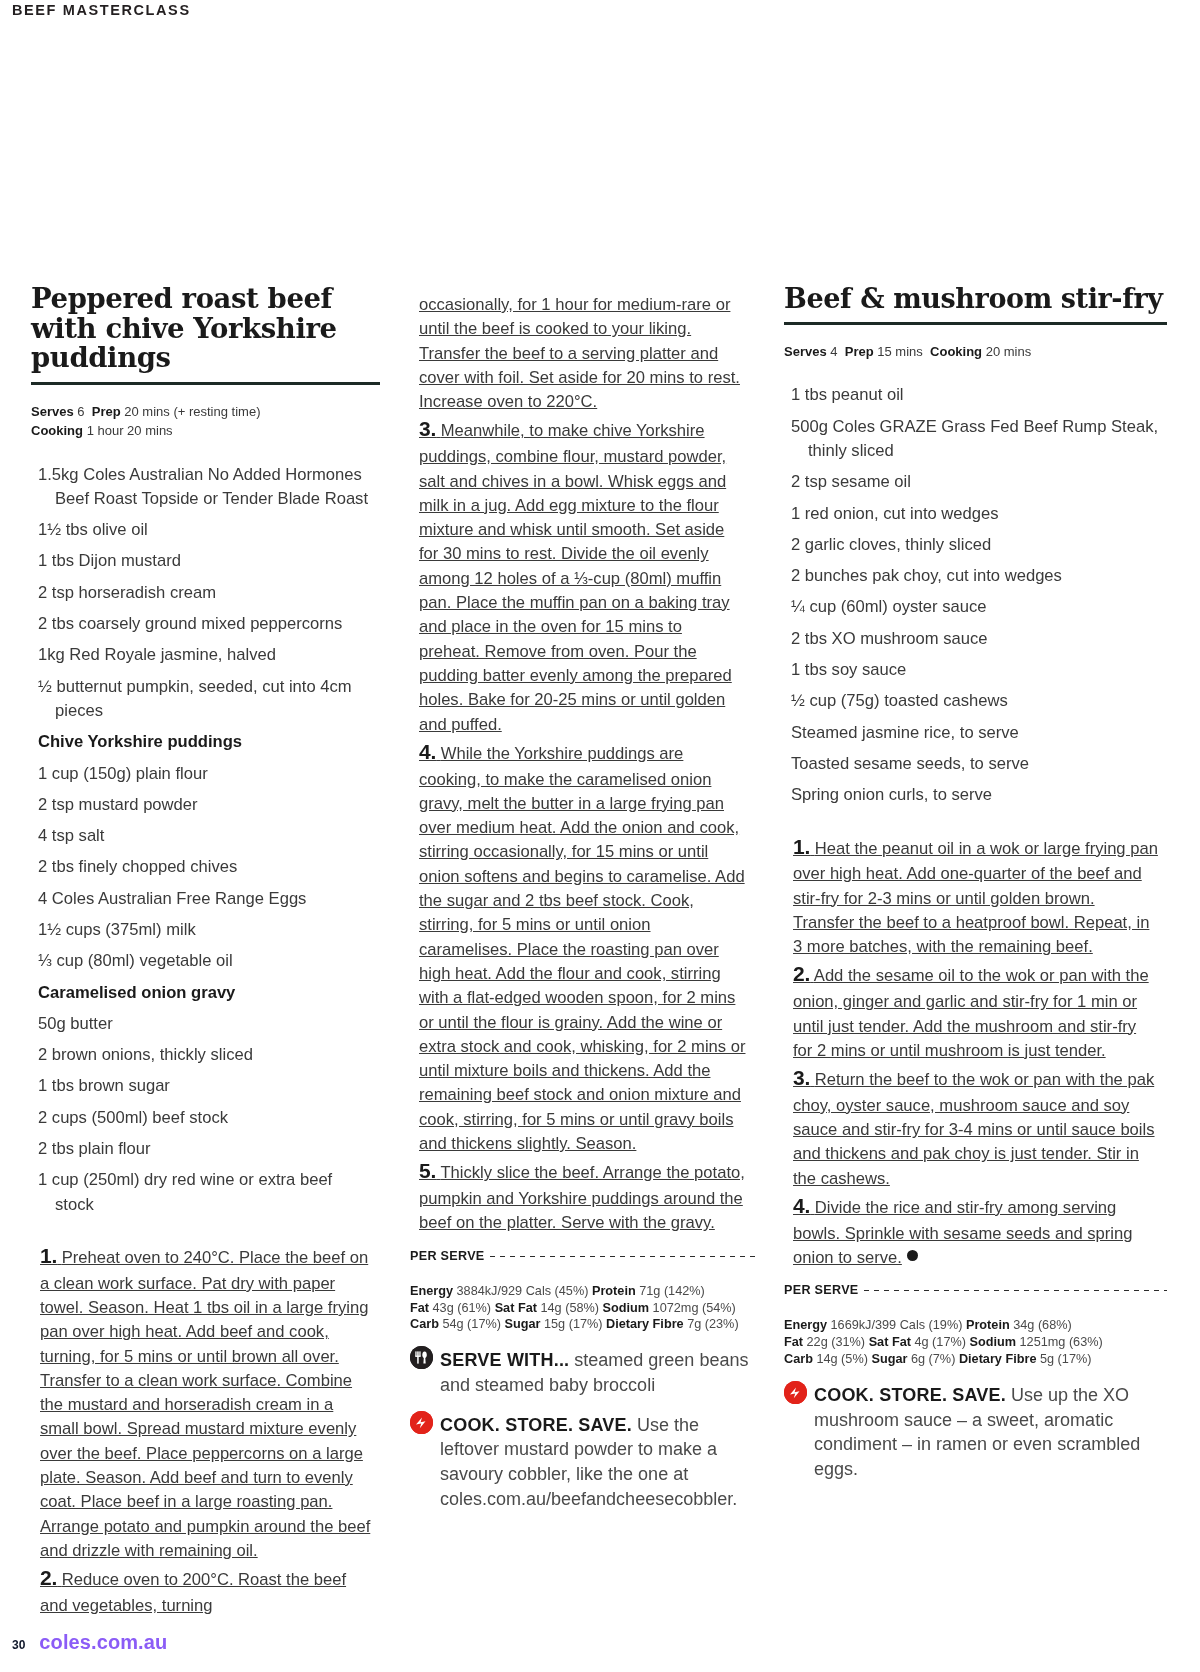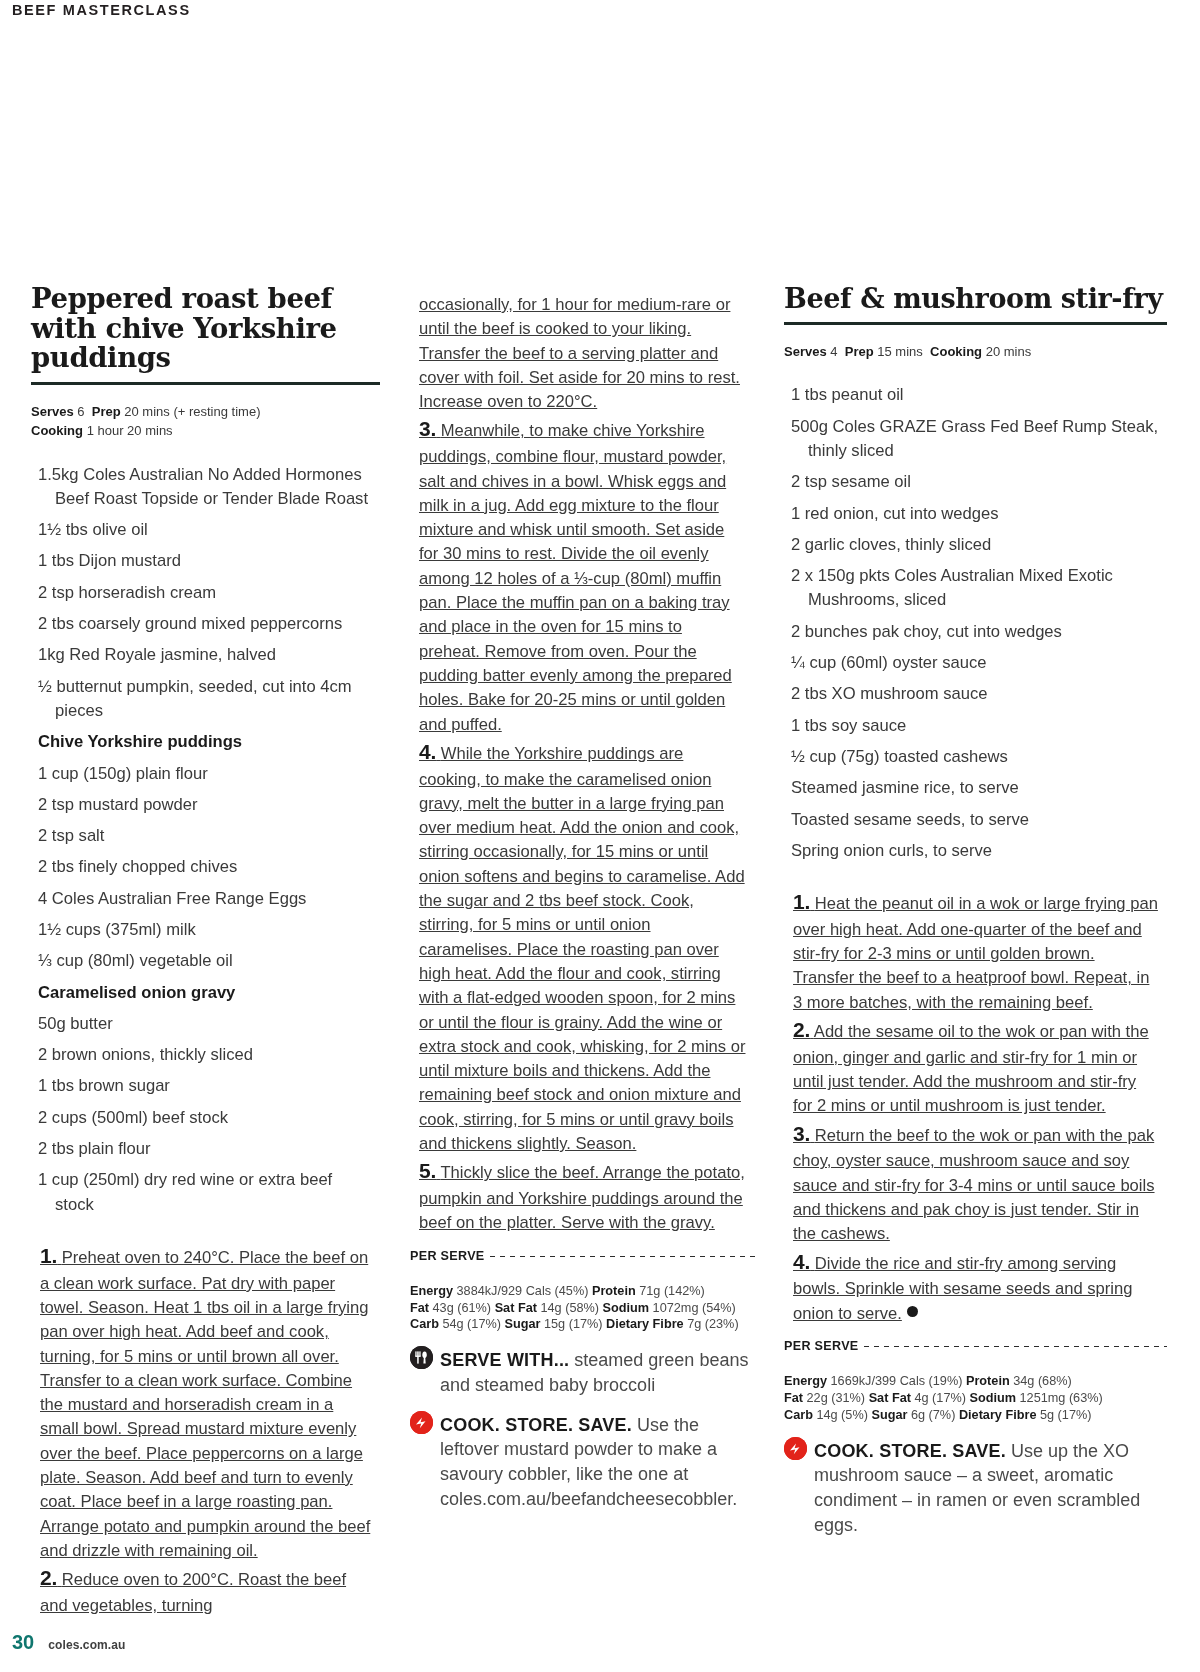--- a/index.html
+++ b/index.html
@@ -90,22 +90,22 @@
   .badge{flex:0 0 auto;width:23px;height:23px;border-radius:50%;}
   .badge.dark{background:#231f20;}
   .badge.red{background:#e2231a;}
   .badge svg{display:block;}
 
   
   .footer{
     position:absolute;left:12px;bottom:18px;
     display:flex;align-items:baseline;gap:14px;
   }
-  .folio{font-size:20px;font-weight:bold;color:#0f766e;}
-  .site{font-size:12px;font-weight:bold;color:#404040;letter-spacing:0.1px;}
+  .folio{font-size:12px;font-weight:bold;color:#0f172a;}
+  .site{font-size:20px;font-weight:bold;color:#8b5cf6;letter-spacing:0.1px;}
 </style>
 </head>
 <body>
 
 <div class="page">
 
   <div class="running-head">BEEF MASTERCLASS</div>
 
   <div class="cols">
 
@@ -127,21 +127,21 @@
           <li class="">1.5kg Coles Australian No Added Hormones Beef Roast Topside or Tender Blade Roast</li>
           <li class="">1½ tbs olive oil</li>
           <li class="">1 tbs Dijon mustard</li>
           <li class="">2 tsp horseradish cream</li>
           <li class="">2 tbs coarsely ground mixed peppercorns</li>
           <li class="">1kg Red Royale jasmine, halved</li>
           <li class="">½ butternut pumpkin, seeded, cut into 4cm pieces</li>
           <li class="sub">Chive Yorkshire puddings</li>
           <li class="">1 cup (150g) plain flour</li>
           <li class="">2 tsp mustard powder</li>
-          <li class="">2 tsp salt</li>
+          <li class="">4 tsp salt</li>
           <li class="">2 tbs finely chopped chives</li>
           <li class="">4 Coles Australian Free Range Eggs</li>
           <li class="">1½ cups (375ml) milk</li>
           <li class="">⅓ cup (80ml) vegetable oil</li>
           <li class="sub">Caramelised onion gravy</li>
           <li class="">50g butter</li>
           <li class="">2 brown onions, thickly sliced</li>
           <li class="">1 tbs brown sugar</li>
           <li class="">2 cups (500ml) beef stock</li>
           <li class="">2 tbs plain flour</li>
@@ -232,21 +232,20 @@
         <b>Cooking</b>
         <span>20 mins</span>
       </p>
 
       <ul class="ingredients">
           <li class="">1 tbs peanut oil</li>
           <li class="">500g Coles GRAZE Grass Fed Beef Rump Steak, thinly sliced</li>
           <li class="">2 tsp sesame oil</li>
           <li class="">1 red onion, cut into wedges</li>
           <li class="">2 garlic cloves, thinly sliced</li>
-          <li class="">2 x 150g pkts Coles Australian Mixed Exotic Mushrooms, sliced</li>
           <li class="">2 bunches pak choy, cut into wedges</li>
           <li class="">¼ cup (60ml) oyster sauce</li>
           <li class="">2 tbs XO mushroom sauce</li>
           <li class="">1 tbs soy sauce</li>
           <li class="">½ cup (75g) toasted cashews</li>
           <li class="">Steamed jasmine rice, to serve</li>
           <li class="">Toasted sesame seeds, to serve</li>
           <li class="">Spring onion curls, to serve</li>
         </ul>
 

